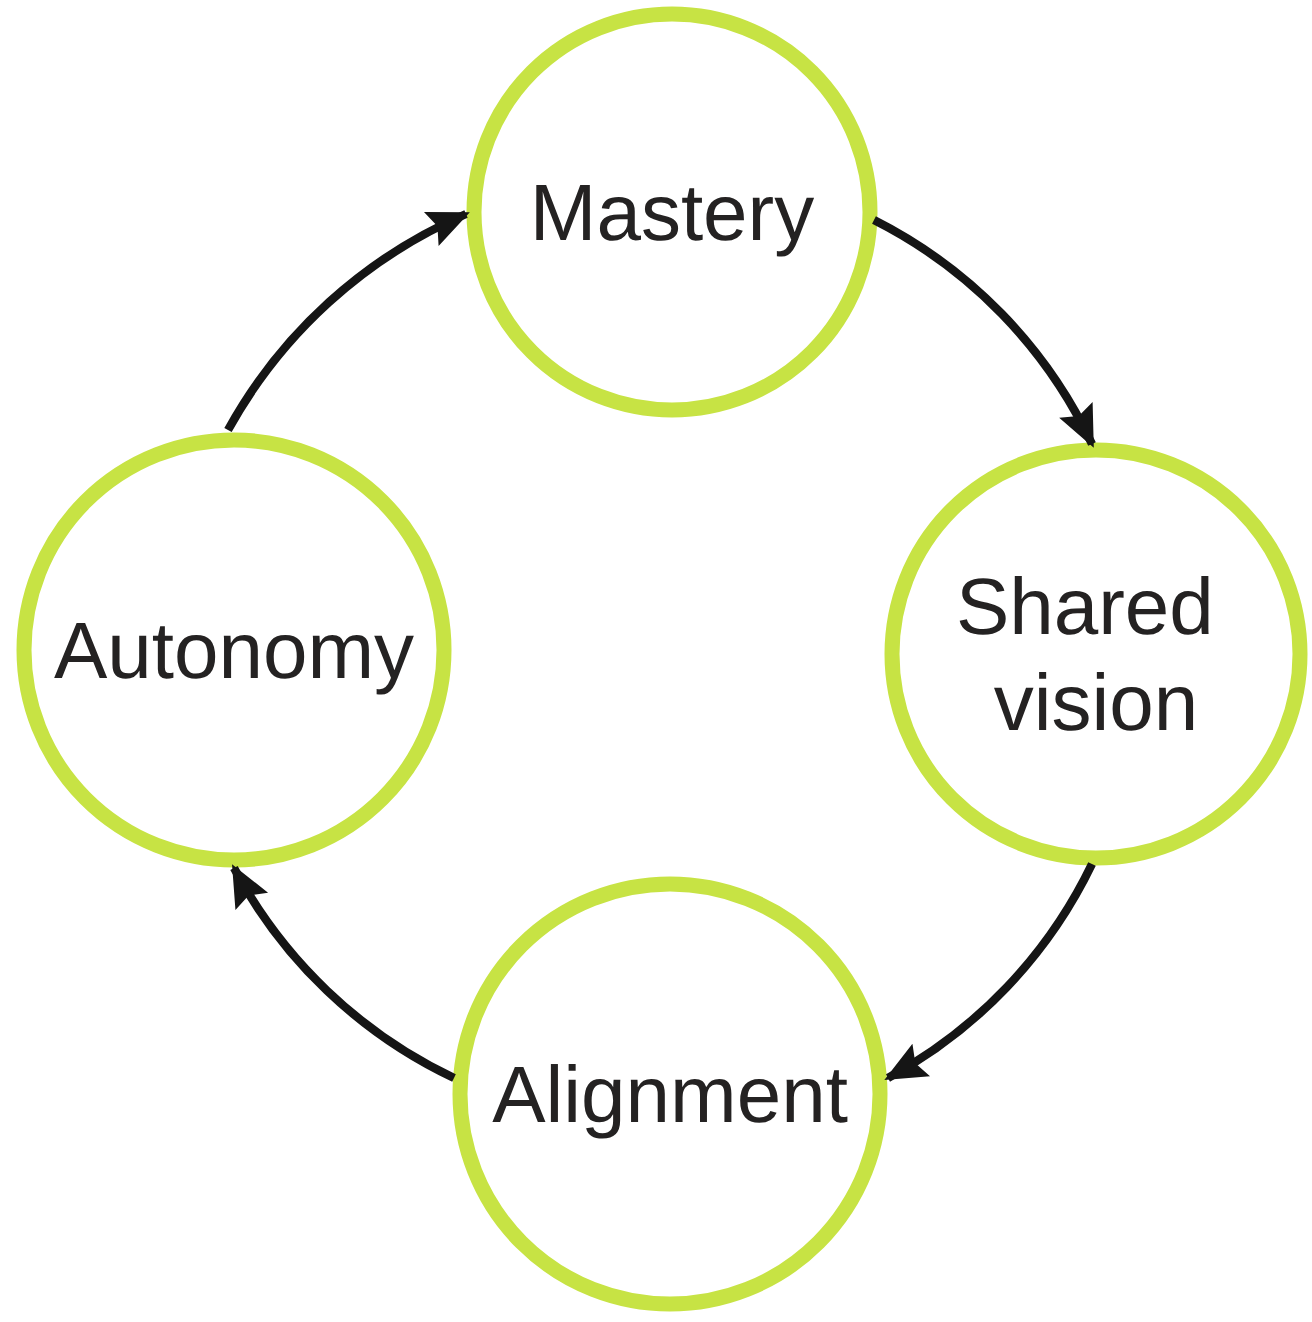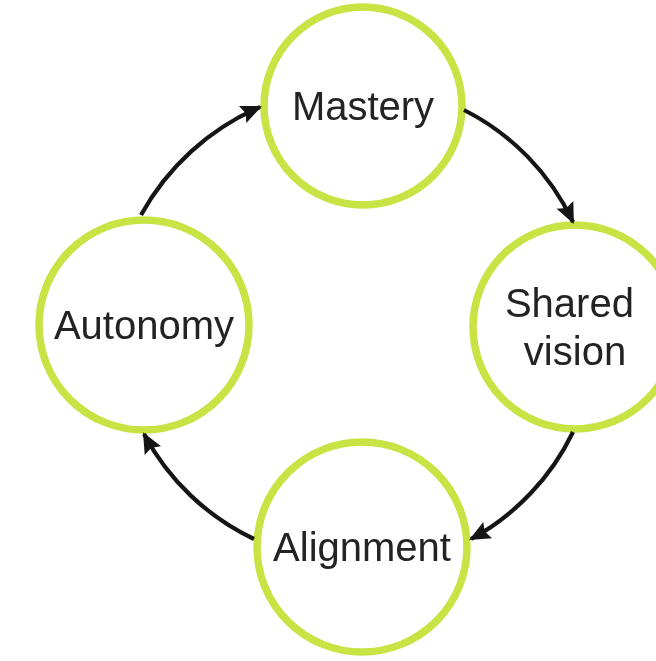--- a/index.html
+++ b/index.html
@@ -6,21 +6,20 @@
     margin: 0;
     padding: 0;
     background: #ffffff;
     width: 656px;
     height: 661px;
     overflow: hidden;
   }
   .diagram-wrap {
     width: 533px;
     height: 661px;
-    padding-left: 27px;
   }
   svg {
     display: block;
   }
   .node-label {
     font-family: "Liberation Sans", "DejaVu Sans", sans-serif;
     font-size: 40px;
     font-weight: 400;
   }
 </style>

